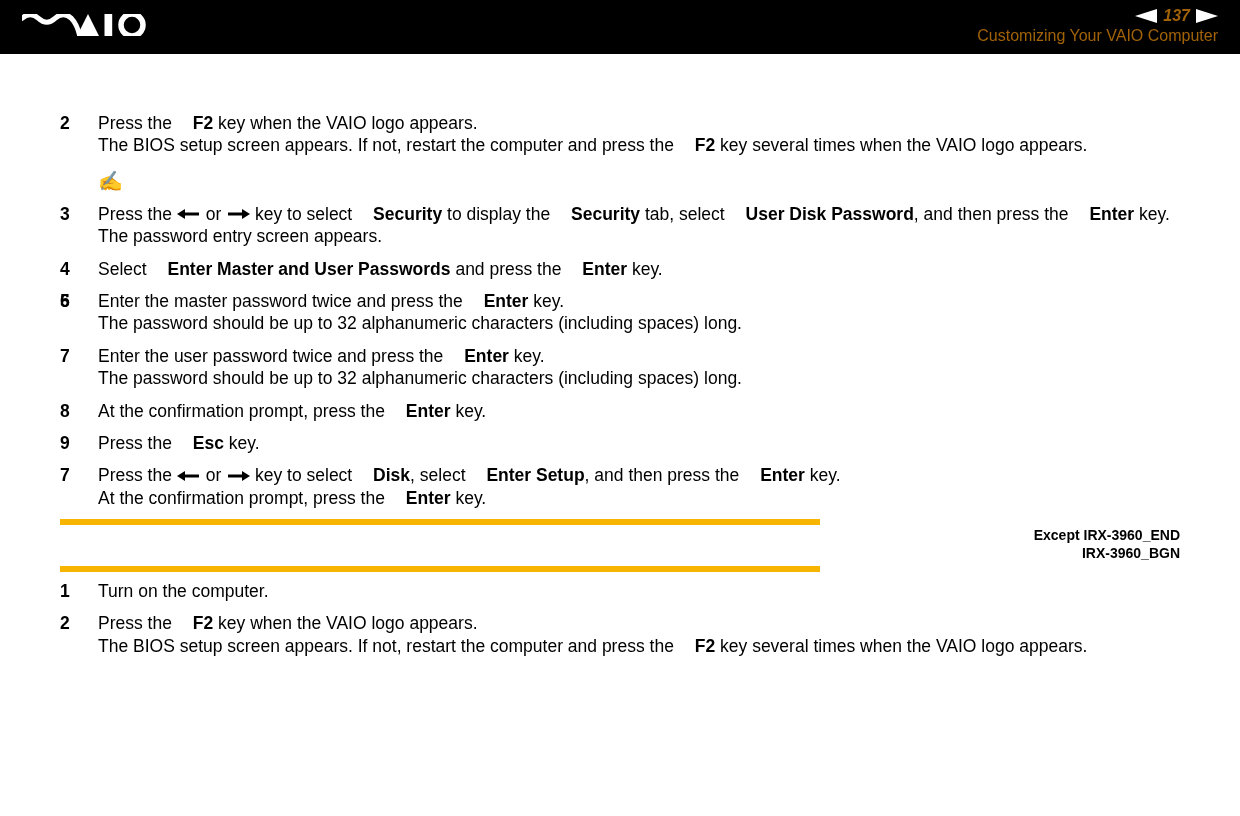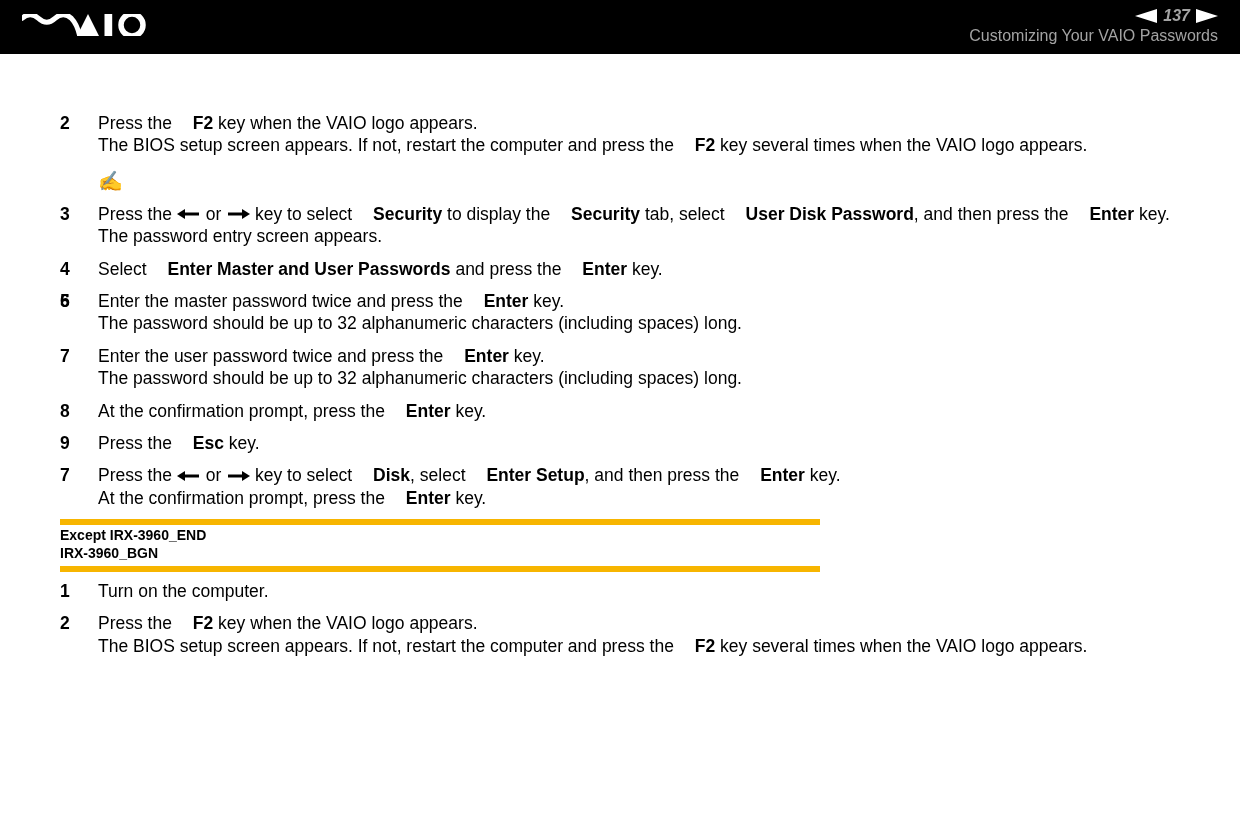--- a/index.html
+++ b/index.html
@@ -9,21 +9,21 @@
     padding: 0;
     width: 1240px;
     height: 816px;
     font-family: Arial, Helvetica, sans-serif;
     background: #fff;
     color: #000;
     overflow: hidden;
   }
   .header {
     background: #000;
-    color: #a3a3a3;
+    color: #a16207;
     height: 54px;
     display: flex;
     align-items: center;
     justify-content: space-between;
     padding: 0 22px 0 22px;
     position: relative;
   }
   .logo-svg { height: 22px; width: auto; }
   .header-right {
     text-align: right;
@@ -107,20 +107,21 @@
     margin-left: 0;
   }
   .section-marker {
     margin: 6px 0 2px 0;
   }
   .section-marker .label {
     font-weight: bold;
     font-size: 14px;
     line-height: 1.25;
     margin: 2px 0 4px 0;
+    text-align: right;
   }
   b { font-weight: bold; padding-left: 16px; }
   .cond { font-family: "Arial Narrow", Arial, sans-serif; font-stretch: condensed; }
 </style>
 </head>
 <body>
 
 <div class="header">
   <div>
     <svg class="logo-svg" viewBox="0 0 240 40" xmlns="http://www.w3.org/2000/svg">
@@ -129,21 +130,21 @@
       <rect x="150" y="0" width="14" height="40" fill="#fff"></rect>
       <circle cx="200" cy="20" r="20" fill="none" stroke="#fff" stroke-width="10"></circle>
     </svg>
   </div>
   <div class="header-right">
     <div class="pagenum-row">
       <span class="tri tri-left"></span>
       <span>137</span>
       <span class="tri tri-right"></span>
     </div>
-    <div class="section-title">Customizing Your VAIO Passwords</div>
+    <div class="section-title">Customizing Your VAIO Computer</div>
   </div>
 </div>
 
 <div class="content">
 
   <ol class="steps" id="block1">
       <li><span class="num">2</span>
         <span>Press the <b class="">F2</b> key when the VAIO logo appears.<br>The BIOS setup screen appears. If not, restart the computer and press the <b class="">F2</b> key several times when the VAIO logo appears.</span></li>
       <div class="note"><span class="note-icon">✍</span>
         </div>

